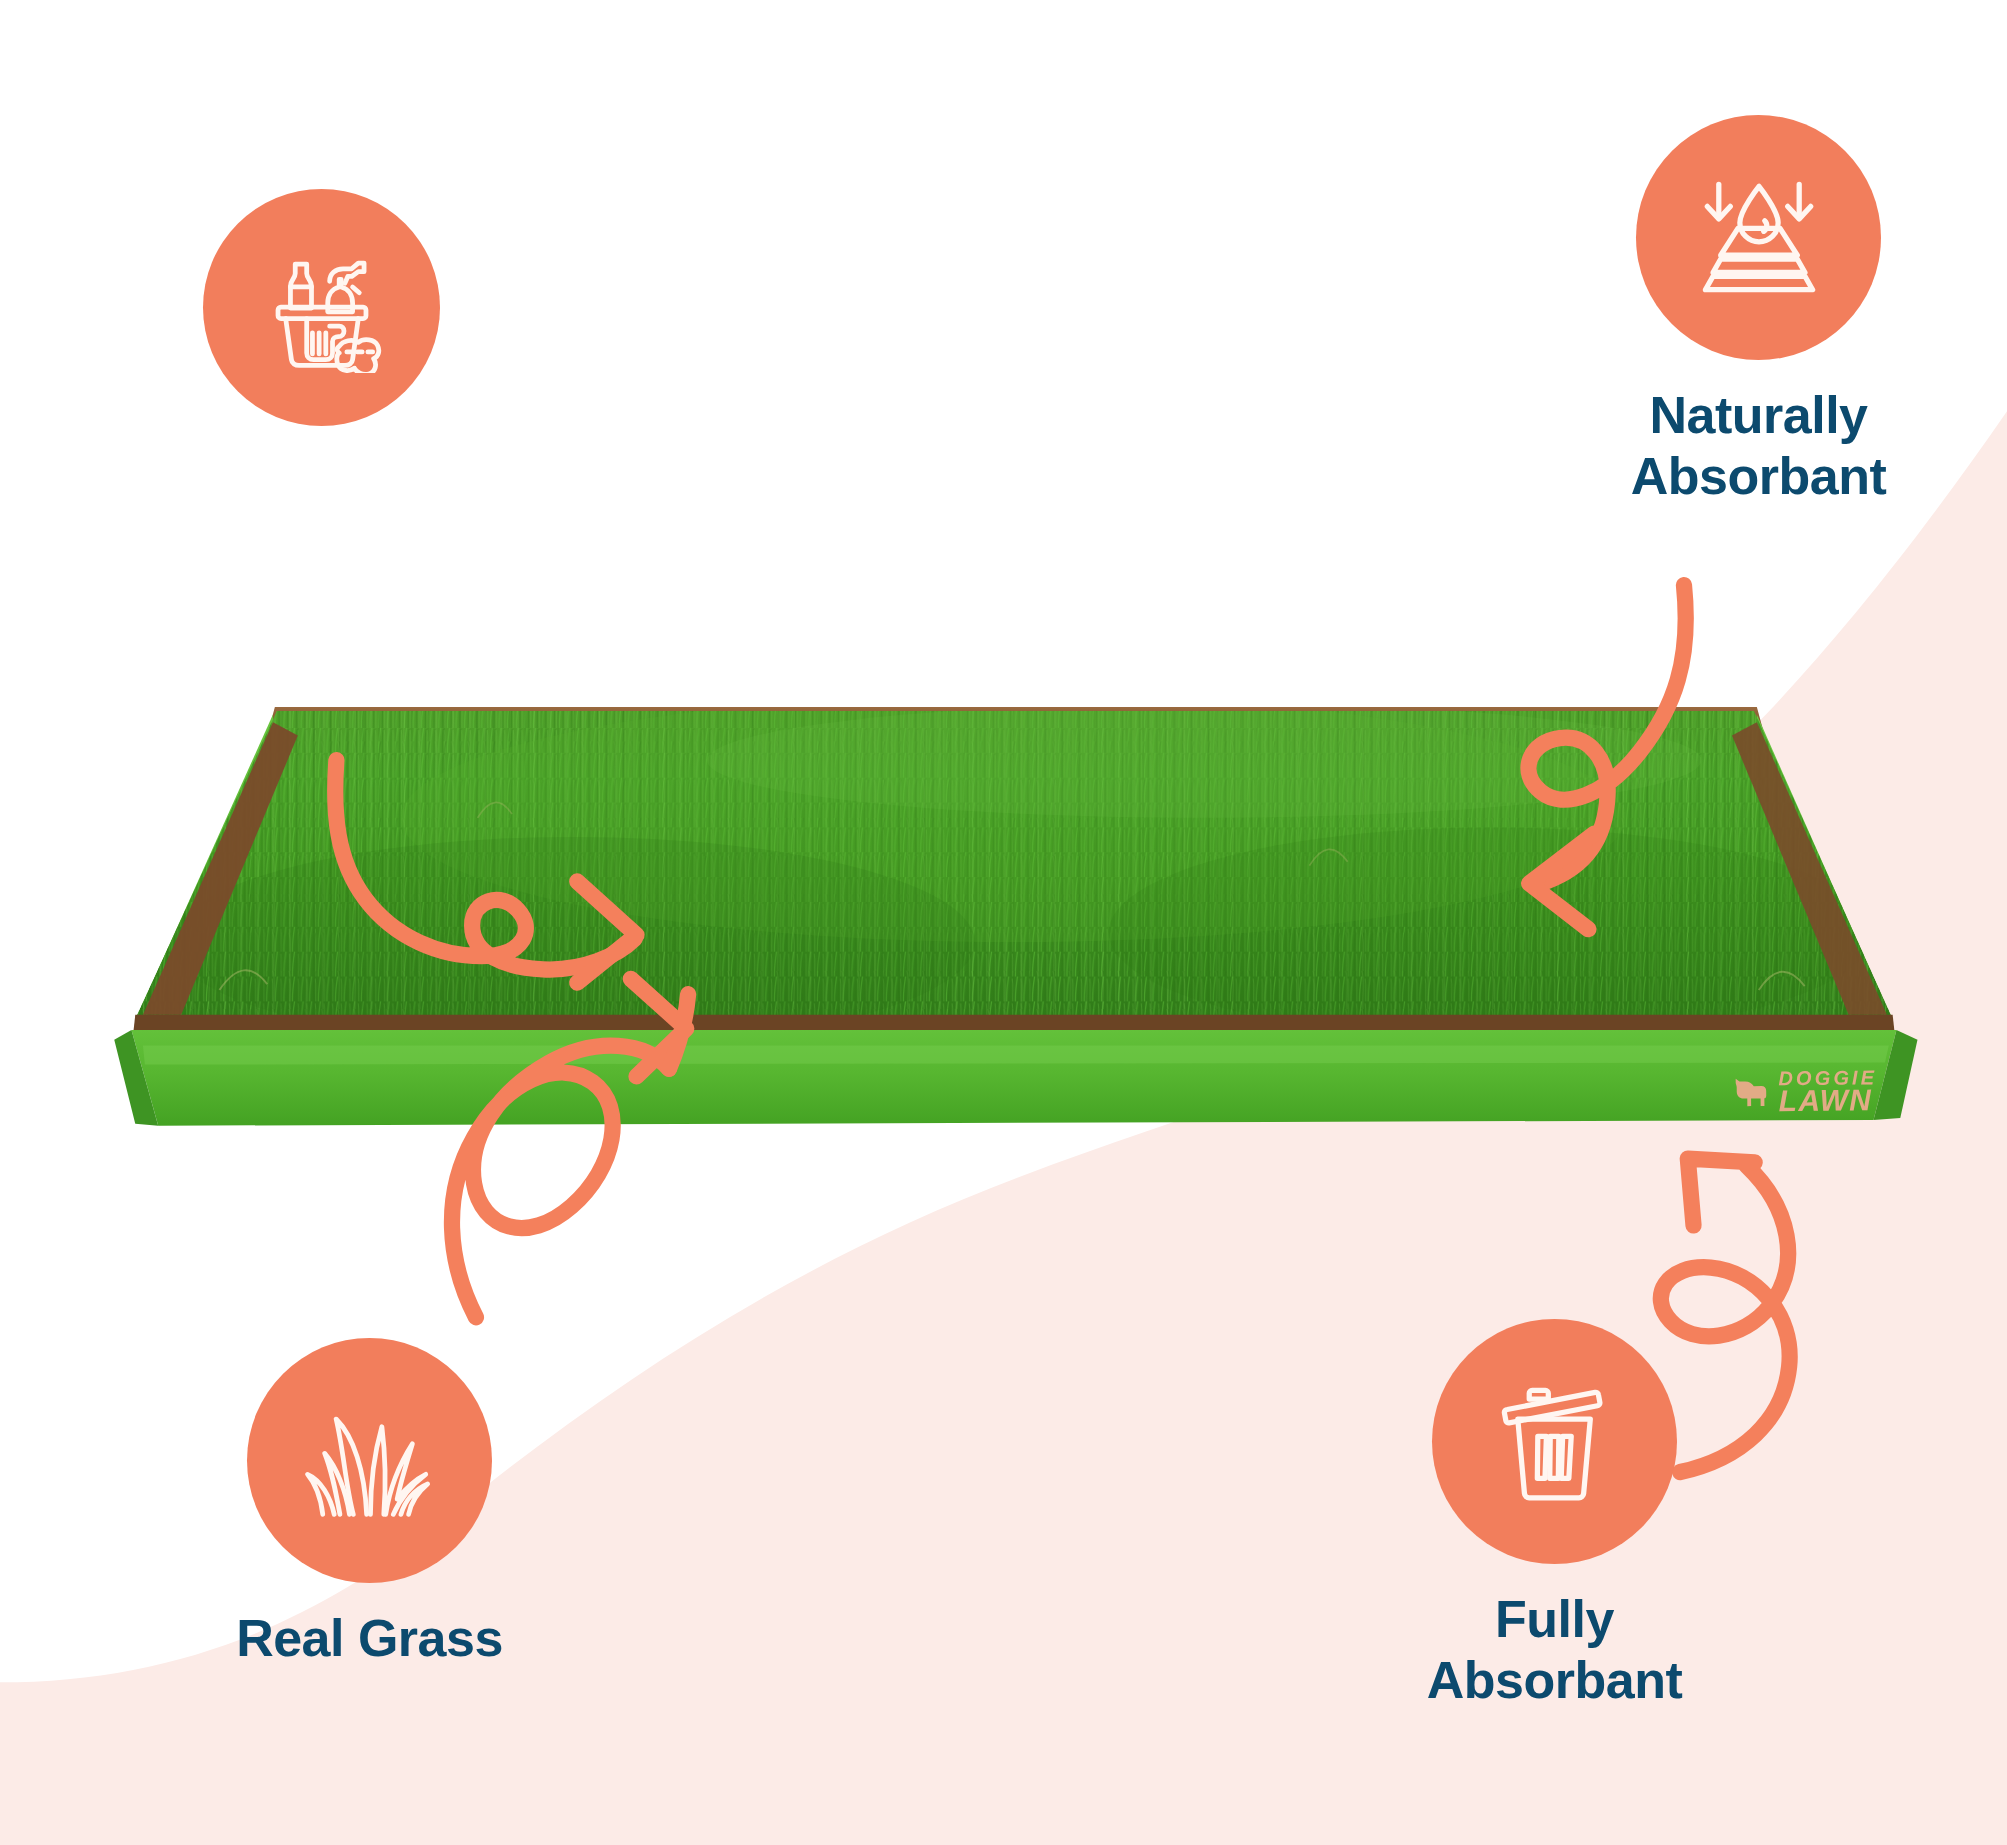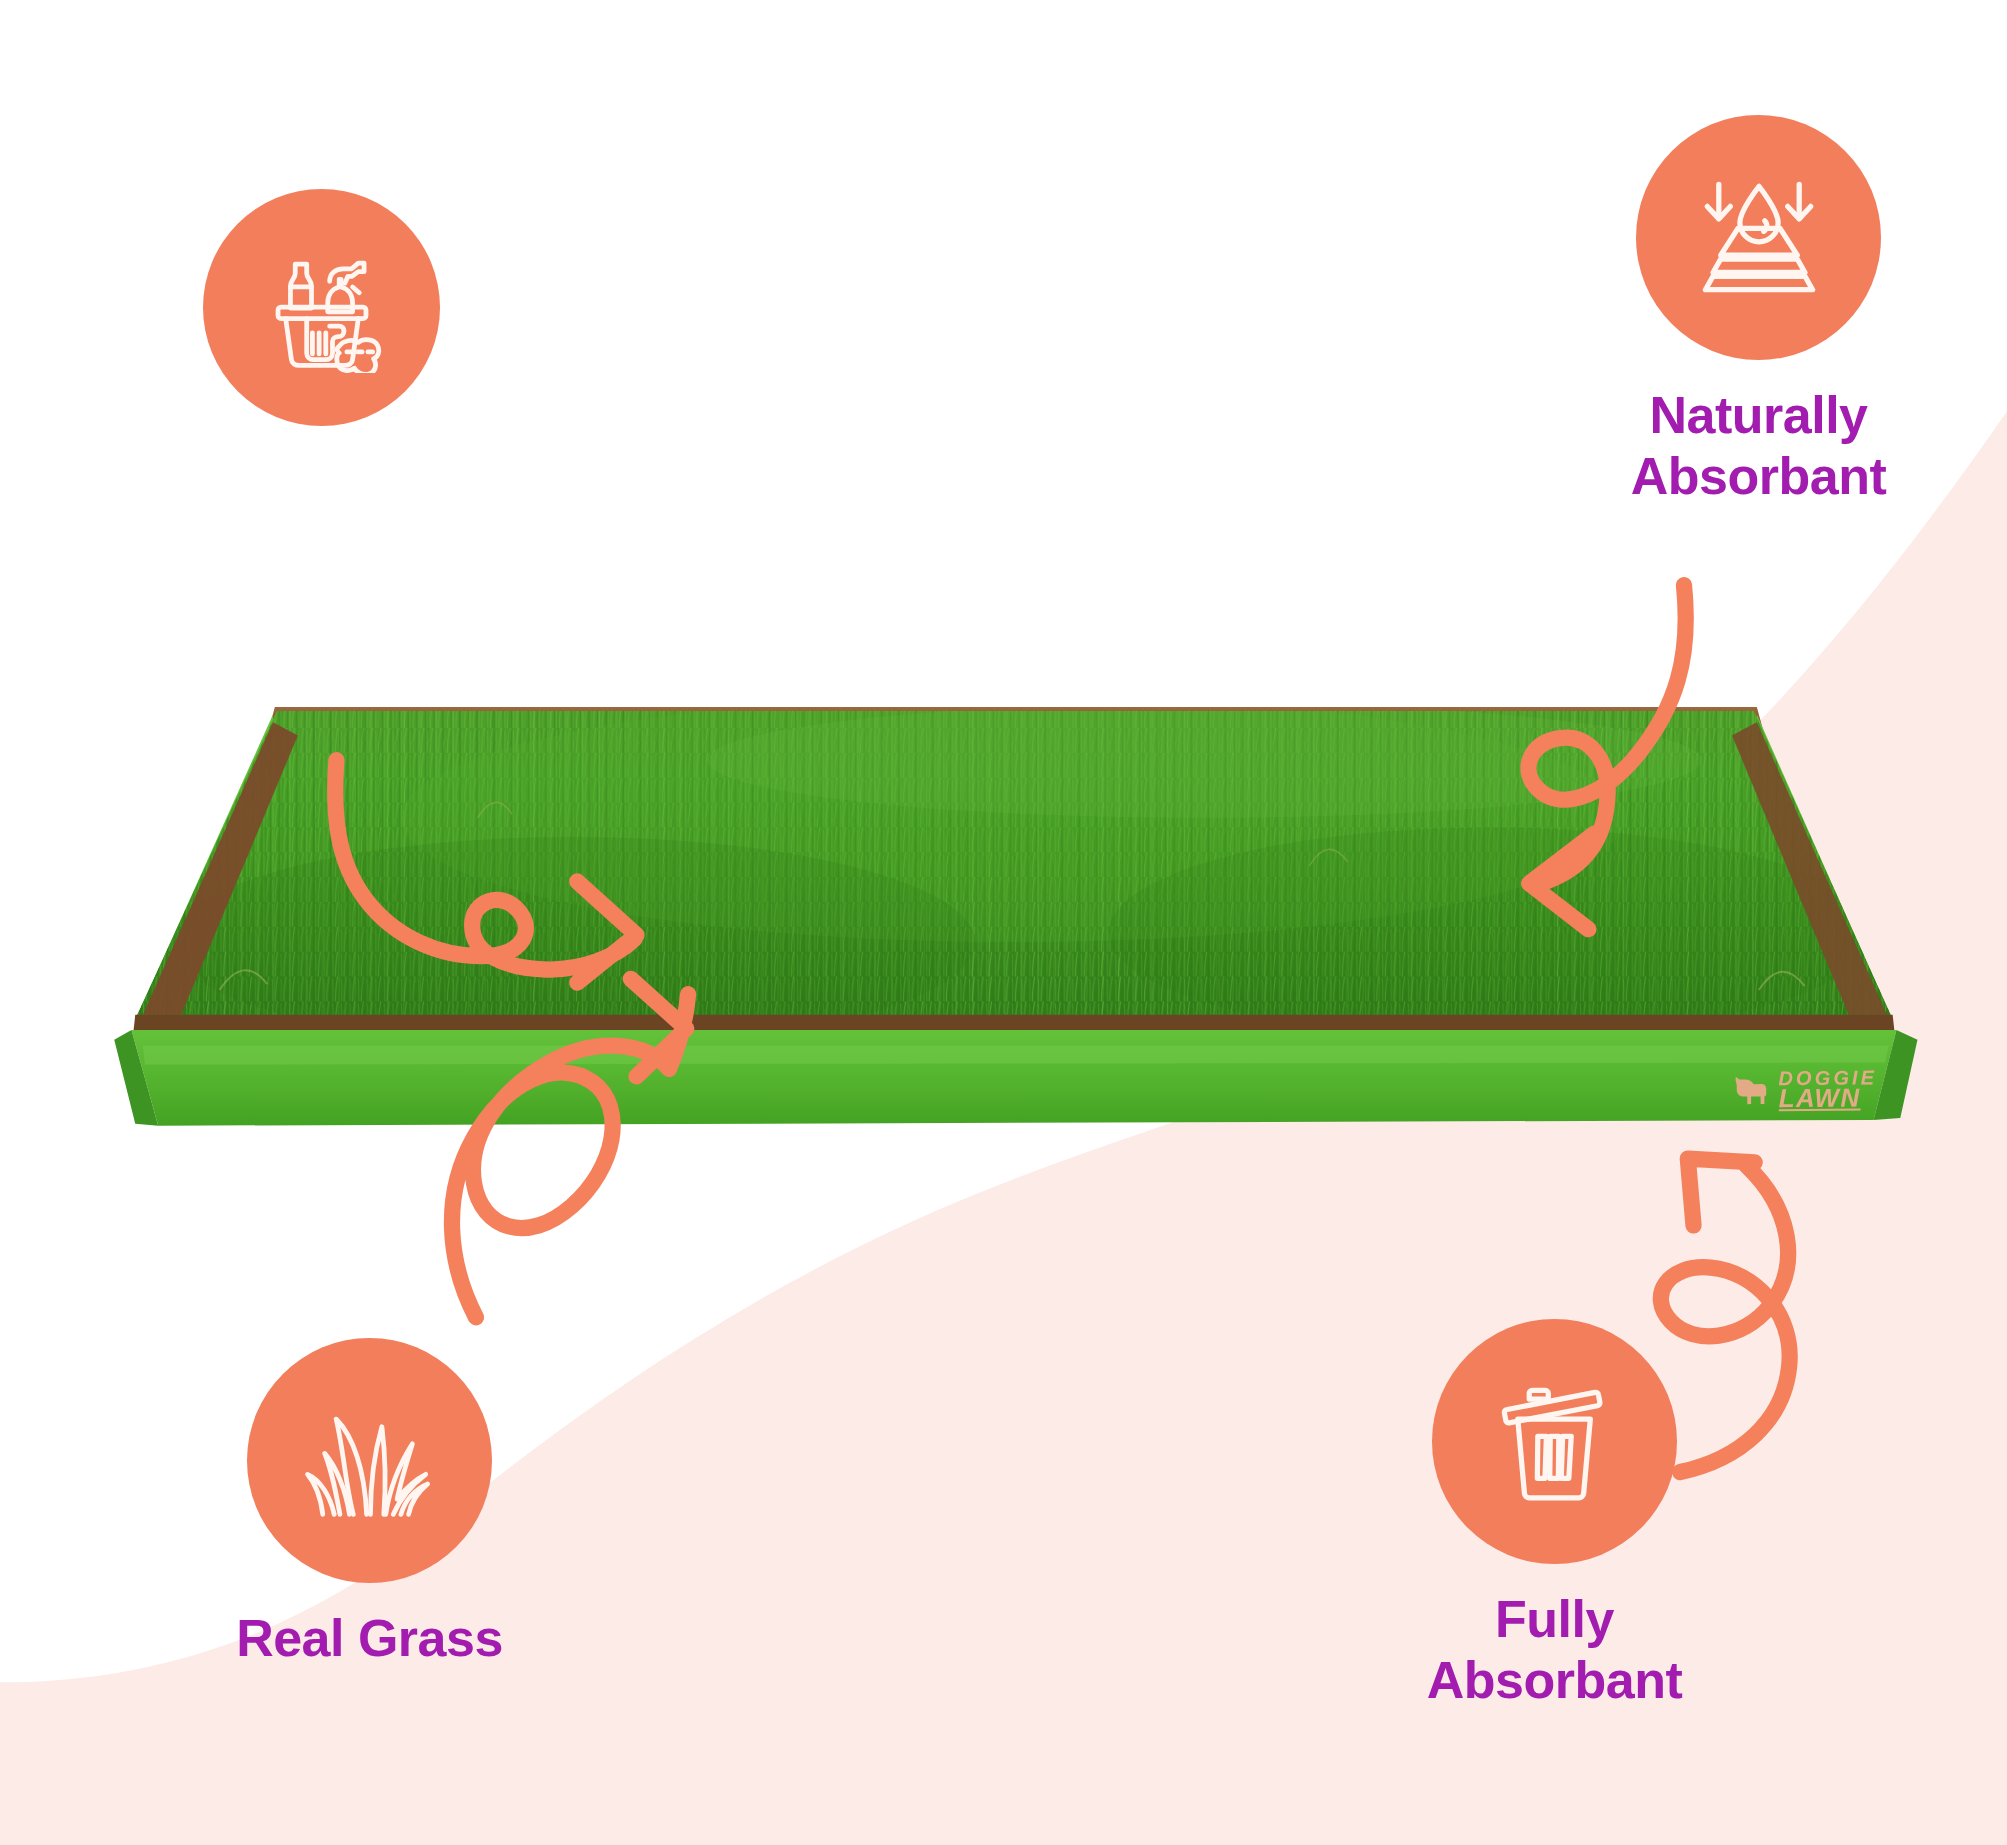--- a/index.html
+++ b/index.html
@@ -30,21 +30,21 @@
   .badge {
     border-radius: 50%;
     display: flex;
     align-items: center;
     justify-content: center;
   }
   .badge svg { display: block; }
   .feature-label {
     margin-top: 25px;
     text-align: center;
-    color: #a21caf;
+    color: #0c4a6e;
     font-weight: 700;
     font-size: 52px;
     line-height: 1.17;
     letter-spacing: -0.5px;
     white-space: pre-line;
   }
 
   
   #feature-no-cleaning { left: 92px; top: 189px; width: 459px; }
   #feature-no-cleaning .badge { width: 237px; height: 237px; margin: 0 auto; }
@@ -89,21 +89,21 @@
   }
   #brand-logo .brand-text {
     display: flex;
     flex-direction: column;
     line-height: 0.92;
     font-style: italic;
     font-weight: 700;
     color: #e2ab86;
   }
   #brand-logo .brand-top { font-size: 20px; letter-spacing: 3.1px; }
-  #brand-logo .brand-bottom { font-size: 26px; letter-spacing: 1.3px; text-decoration: underline; }
+  #brand-logo .brand-bottom { font-size: 30px; letter-spacing: 1.3px; }
 </style>
 </head>
 <body>
 
 <div id="canvas">
 
   <svg id="bg-shape" viewBox="0 0 2100 1931" xmlns="http://www.w3.org/2000/svg">
 
     <path d="M 0,1931 L 0,1760 C 180,1760 330,1700 470,1585
              C 640,1448 830,1320 1070,1230

